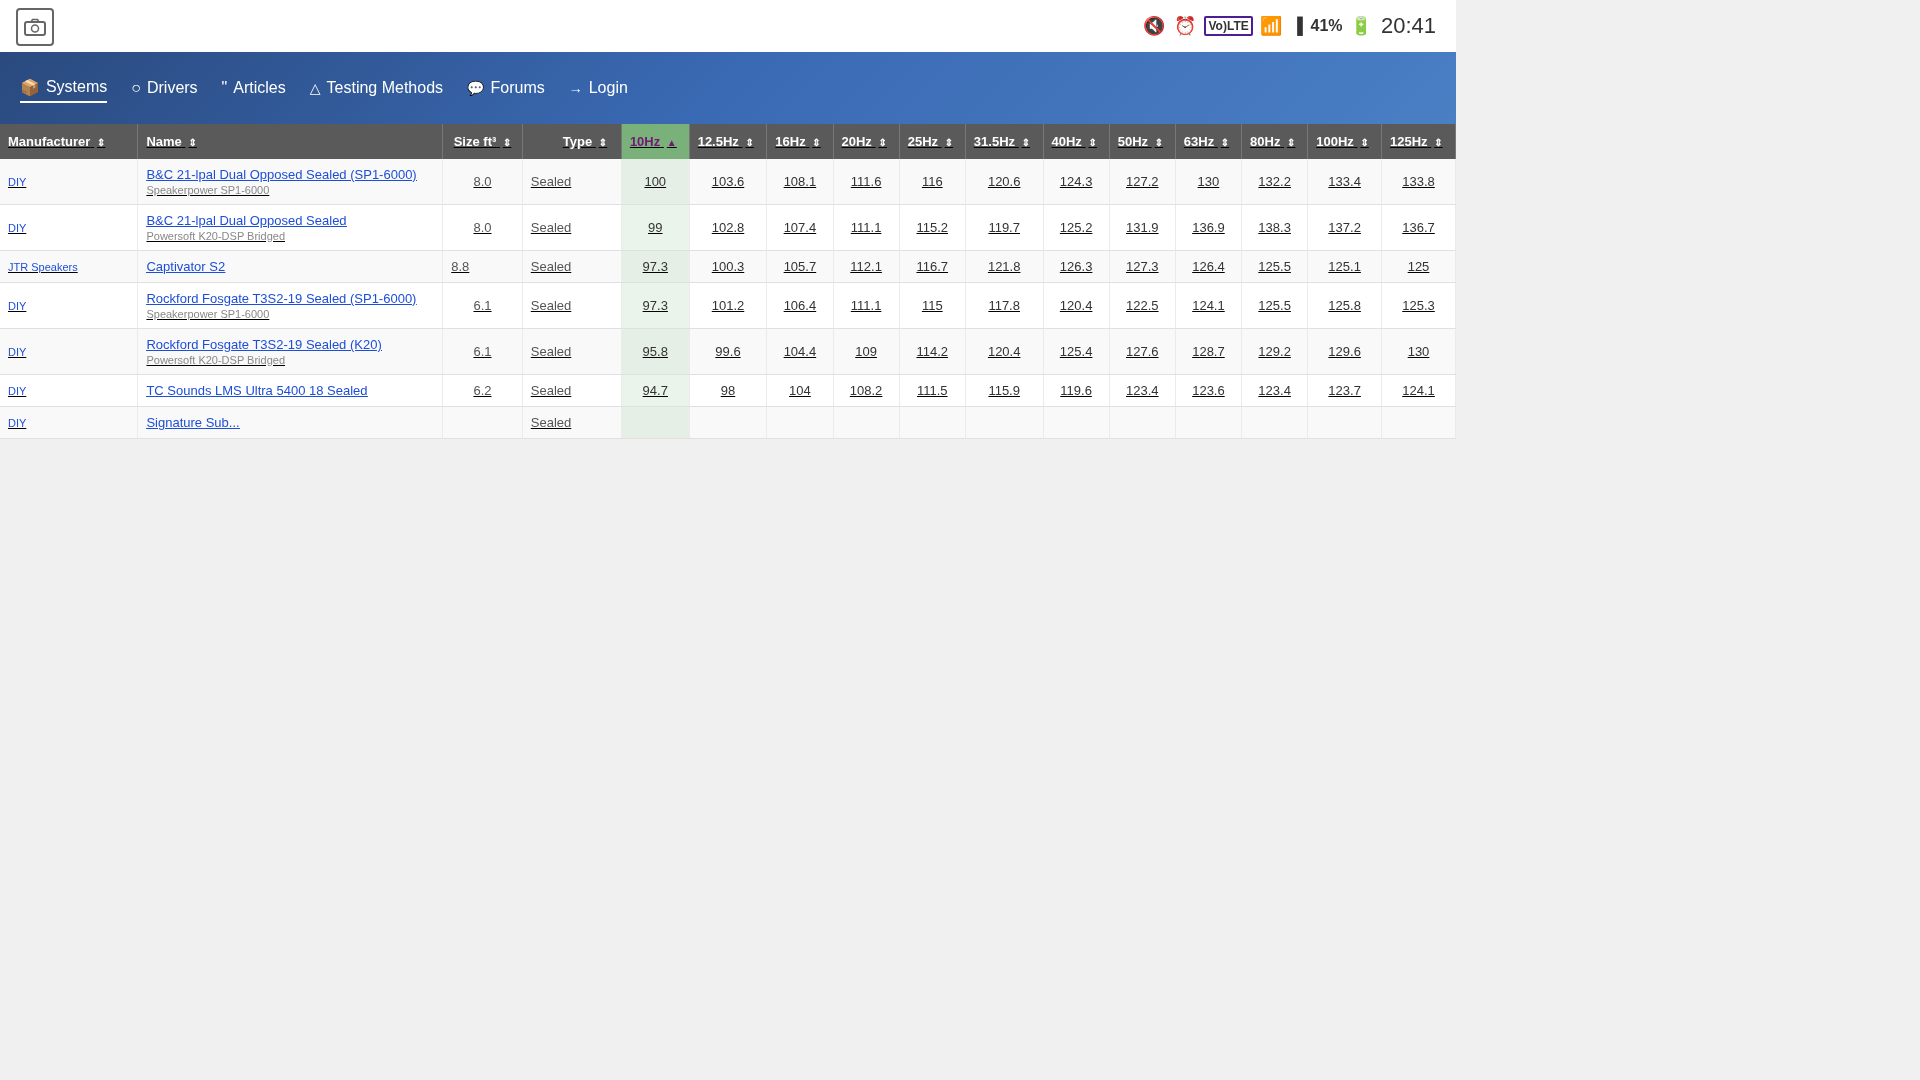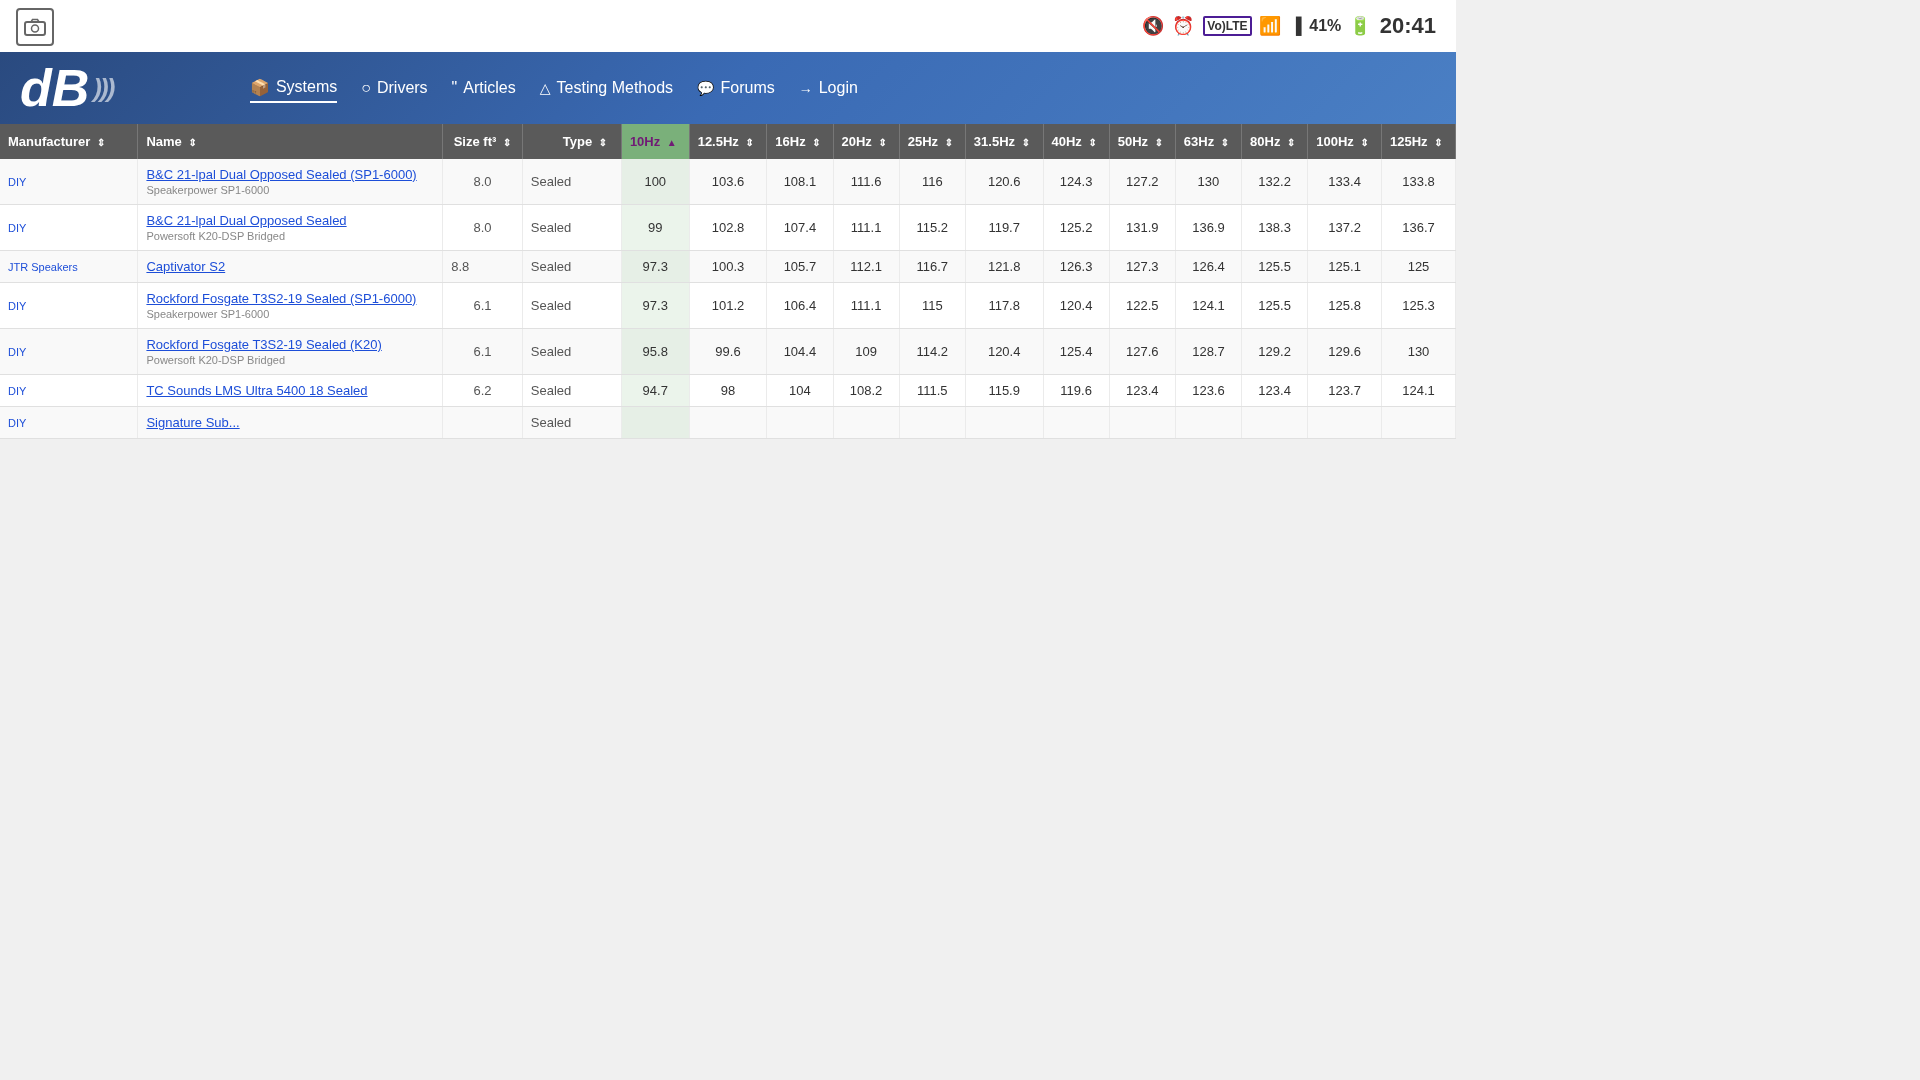--- a/index.html
+++ b/index.html
@@ -12,21 +12,21 @@
       display: flex;
       align-items: center;
       justify-content: flex-end;
       padding: 0 20px;
       gap: 8px;
       font-size: 15px;
       color: #333;
     }
     .status-bar .time {
       font-size: 22px;
-      font-weight: bold;
+      font-weight: normal;
     }
 
     
     .nav-header {
       background: linear-gradient(135deg, #2a4a7f 0%, #3a6ab4 50%, #4a7fc4 100%);
       height: 72px;
       display: flex;
       align-items: center;
       padding: 0 20px;
       gap: 30px;
@@ -62,20 +62,21 @@
 
     
     .table-container {
       overflow-x: auto;
       background: white;
     }
     table {
       width: 100%;
       border-collapse: collapse;
       min-width: 1400px;
+      text-decoration: underline;
     }
     thead tr {
       background: #5a5a5a;
       color: white;
     }
     thead th {
       padding: 10px 8px;
       text-align: left;
       font-size: 13px;
       font-weight: 600;
@@ -159,24 +160,20 @@
       <span style="font-size:16px;font-weight:600;">41%</span>
 
       <span style="font-size:18px;">🔋</span>
 
       <span class="time">20:41</span>
     </div>
   </div>
 </div>
 
 <div class="nav-header">
-  <div class="logo">
-    <span style="font-style:italic;font-size:52px;">dB</span>
-    <span style="font-size:26px;color:rgba(255,255,255,0.6);letter-spacing:-2px;">)))</span>
-  </div>
   <div class="nav-links">
     <a class="nav-link active" href="#">
       <span>📦</span>
       <span>Systems</span>
     </a>
     <a class="nav-link" href="#">
       <span style="font-size:16px;">○</span>
       <span>Drivers</span>
     </a>
     <a class="nav-link" href="#">

